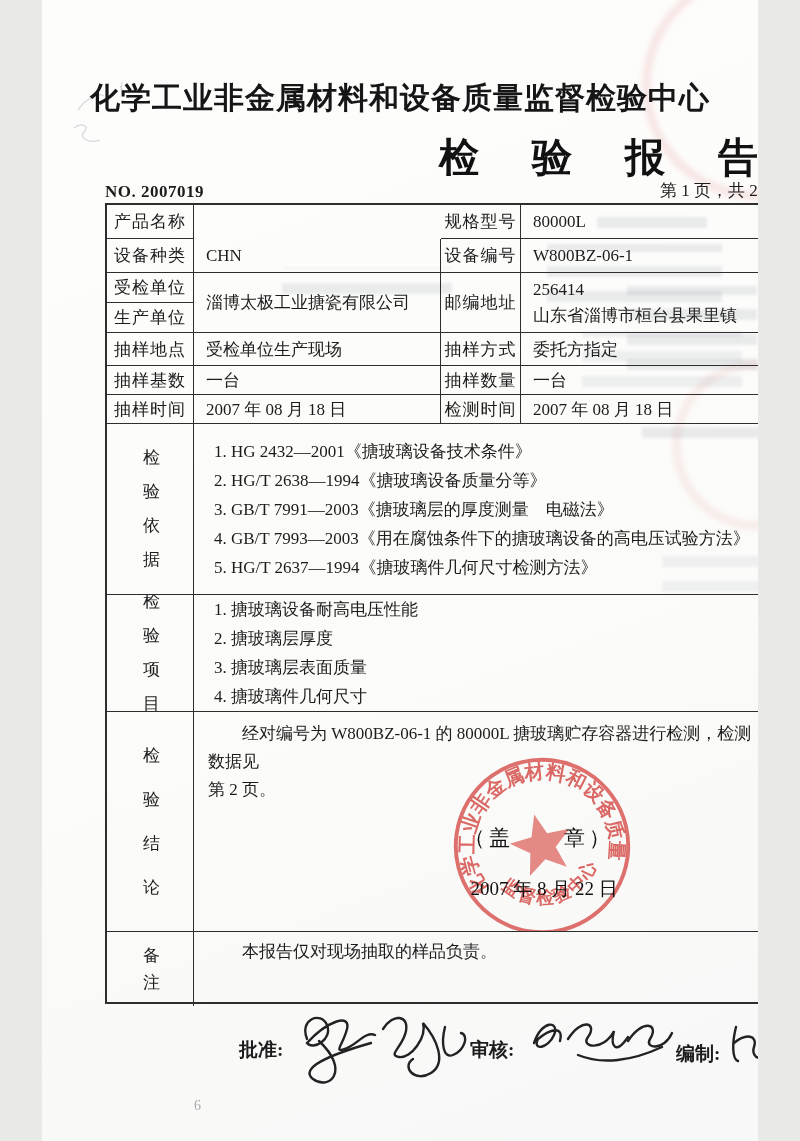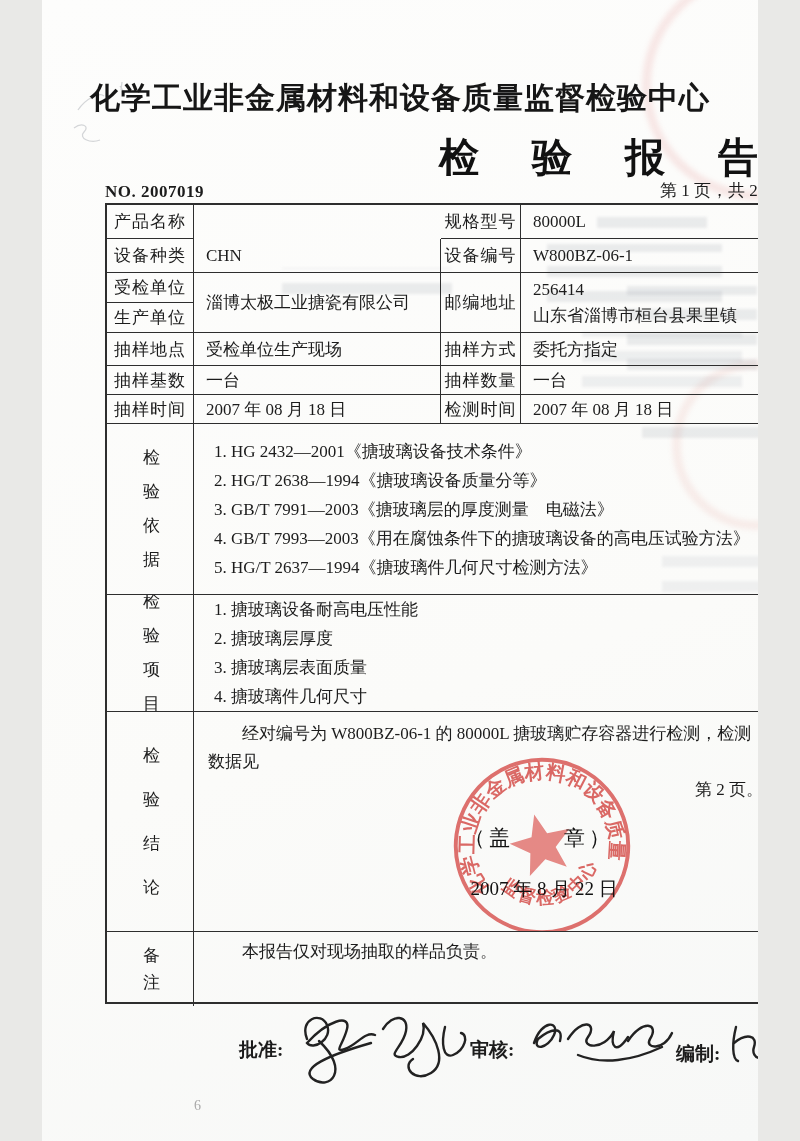--- a/index.html
+++ b/index.html
@@ -40,21 +40,21 @@
   .cell.label { justify-content:center; text-align:center; letter-spacing:1px; }
   .cell.value { padding-left:12px; }
   .cell.no-r { border-right:none; }
   .cell.no-b { border-bottom:none; }
   .two-line { flex-direction:column; align-items:flex-start; justify-content:center; line-height:26px; }
   .vlabel { width:22px; line-height:34px; word-break:break-all; text-align:right; }
   .vlabel.wide { line-height:44px; }
   .vlabel.tight { line-height:27px; }
   .big-cell { flex-direction:column; align-items:flex-start; justify-content:center;
               padding-left:20px; line-height:29px; }
-  .concl-cell { position:relative; align-items:flex-end; padding:8px 14px 0 14px;
+  .concl-cell { position:relative; align-items:flex-start; padding:8px 14px 0 14px;
                 flex-direction:column; line-height:28px; }
   .indent { text-indent:2em; }
   .remarks-cell { align-items:flex-start; padding:8px 14px 0 14px; }
 
   
   .seal-wrap { position:absolute; left:250px; top:36px; width:196px; height:196px;
                pointer-events:none; }
   .seal-svg { width:100%; height:100%; transform:rotate(-14deg); opacity:0.92; }
   .seal-caption { position:absolute; left:240px; top:112px; width:210px; text-align:center;
                   font-size:21px; color:#111; letter-spacing:4px; font-weight:normal; }

